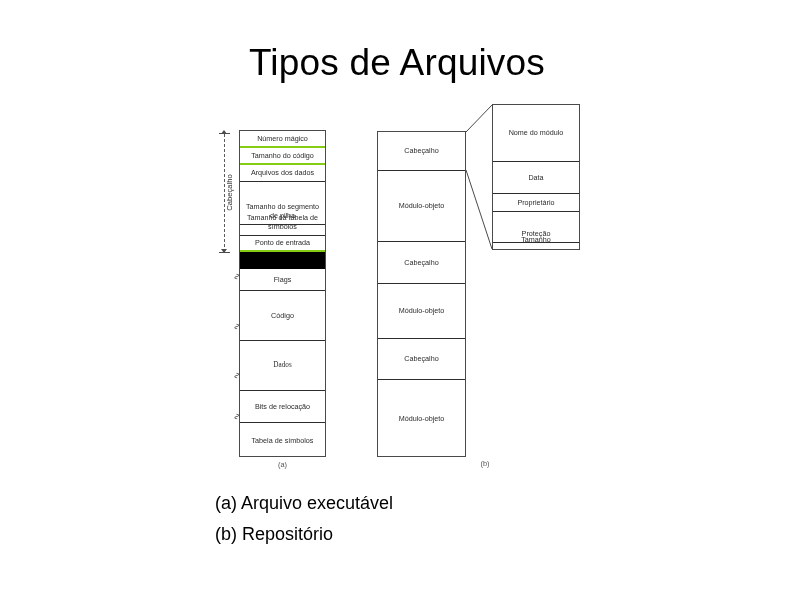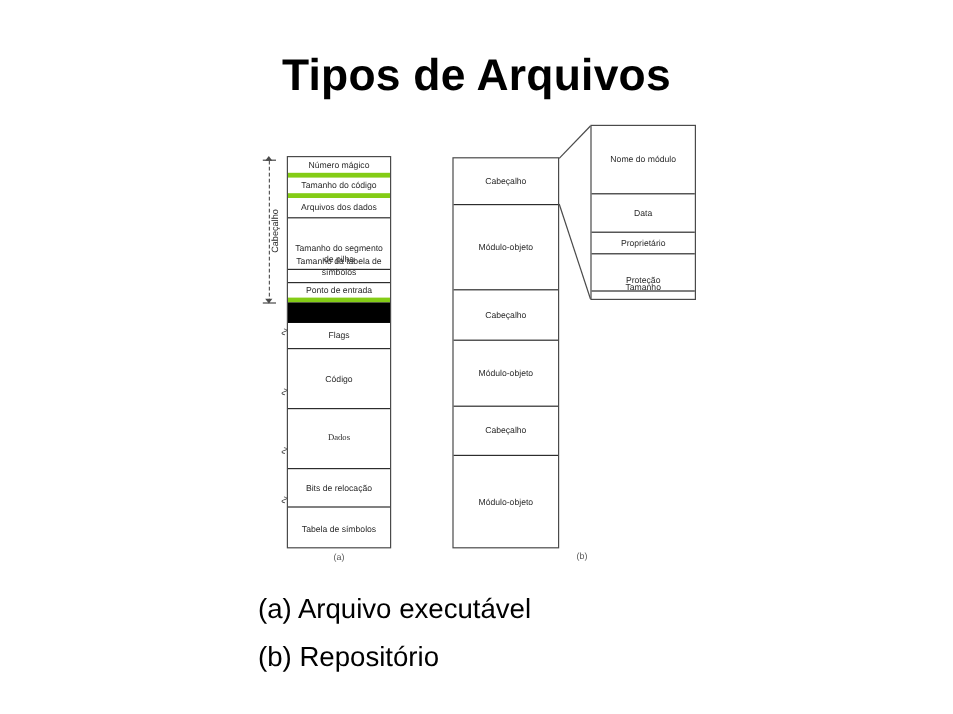--- a/index.html
+++ b/index.html
@@ -17,21 +17,21 @@
   }
 
   
   #slide-title {
     position: absolute;
     left: 0;
     top: 44px;
     width: 794px;
     text-align: center;
     font-size: 37px;
-    font-weight: bold;
+    font-weight: normal;
     letter-spacing: 0.2px;
     color: #000000;
     line-height: 1.05;
   }
 
   
   #figure {
     position: absolute;
     left: 0;
     top: 0;
@@ -55,21 +55,21 @@
     align-items: center;
     justify-content: center;
     text-align: center;
     font-size: 7.2px;
     line-height: 1.28;
     color: #2b2b2b;
     border-bottom: 1px solid #6d6d6d;
     padding: 0 2px;
   }
   .seg.last { border-bottom: none; }
-  .seg.thin { border-bottom: 4px solid #84cc16; }
+  .seg.thin { border-bottom: 2px solid #84cc16; }
   .seg.solid { border-bottom: 1.2px solid #2d2d2d; }
   .seg.filled {
     background: #000000;
     border-bottom: 1px solid #000000;
   }
 
   
   #bracket-line {
     position: absolute;
     border-left: 1px dashed #5a5a5a;
@@ -125,21 +125,21 @@
   }
 
   
   #captions {
     position: absolute;
     left: 215px;
     top: 488px;
     width: 500px;
   }
   .caption-line {
-    font-size: 23px;
+    font-size: 18px;
     line-height: 1.72;
     color: #000000;
     white-space: nowrap;
   }
 </style>
 </head>
 <body>
 
 <div id="slide-title">Tipos de Arquivos</div>
 

